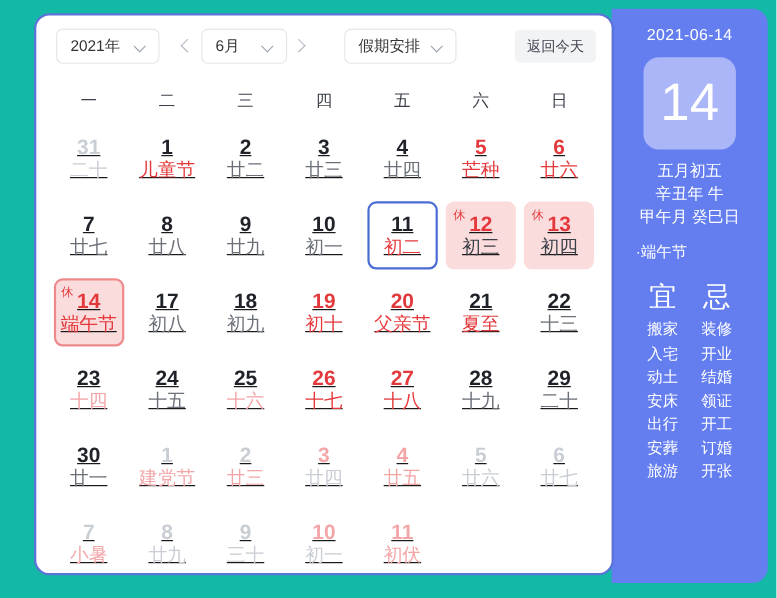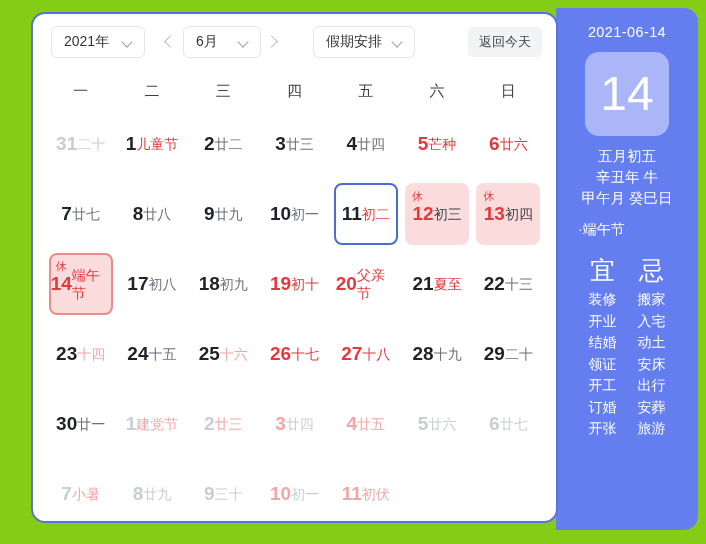--- a/index.html
+++ b/index.html
@@ -6,21 +6,21 @@
     margin: 0;
     padding: 0;
     background: #ffffff;
     font-family: "Liberation Sans", "DejaVu Sans", sans-serif;
   }
   #root {
     position: relative;
     width: 706px;
     height: 544px;
     overflow: hidden;
-    background: #84cc16;
+    background: #14b8a6;
   }
 
   
   .cal-card {
     position: absolute;
     left: 31px;
     top: 12px;
     width: 527px;
     height: 511px;
     box-sizing: border-box;
@@ -126,37 +126,39 @@
   
   .grid {
     display: grid;
     grid-template-columns: repeat(7, 1fr);
     grid-auto-rows: 70px;
     padding: 0 12px;
   }
   .cell {
     position: relative;
     display: flex;
+    flex-direction: column;
     align-items: center;
     justify-content: center;
     box-sizing: border-box;
     border: 2px solid transparent;
     border-radius: 8px;
     width: 64px;
     height: 62px;
     margin: 4px auto;
+    text-decoration: underline;
   }
   .cell .num {
     font-size: 19px;
     font-weight: bold;
     line-height: 22px;
     color: #1f2228;
   }
   .cell .lunar {
-    font-size: 14px;
+    font-size: 17px;
     line-height: 18px;
     margin-top: 0;
     color: #6b7079;
   }
   .cell .rest {
     position: absolute;
     left: 5px;
     top: 6px;
     font-size: 11px;
     line-height: 11px;
@@ -279,36 +281,36 @@
     <div class="lunar-lines">
       <div>五月初五</div>
       <div>辛丑年 牛</div>
       <div>甲午月 癸巳日</div>
     </div>
     <div class="fest">·端午节</div>
     <div class="yiji">
       <div class="head">宜</div>
       <div class="head">忌</div>
       <div class="col">
+          <span>搬家</span>
+          <span>入宅</span>
+          <span>动土</span>
+          <span>安床</span>
+          <span>出行</span>
+          <span>安葬</span>
+          <span>旅游</span>
+        </div>
+      <div class="col">
           <span>装修</span>
           <span>开业</span>
           <span>结婚</span>
           <span>领证</span>
           <span>开工</span>
           <span>订婚</span>
           <span>开张</span>
-        </div>
-      <div class="col">
-          <span>搬家</span>
-          <span>入宅</span>
-          <span>动土</span>
-          <span>安床</span>
-          <span>出行</span>
-          <span>安葬</span>
-          <span>旅游</span>
         </div>
     </div>
   </div>
 
   <div class="cal-card">
 
     <div class="toolbar">
       <div class="select year">
         <span>2021年</span>
         <span class="caret"></span>

